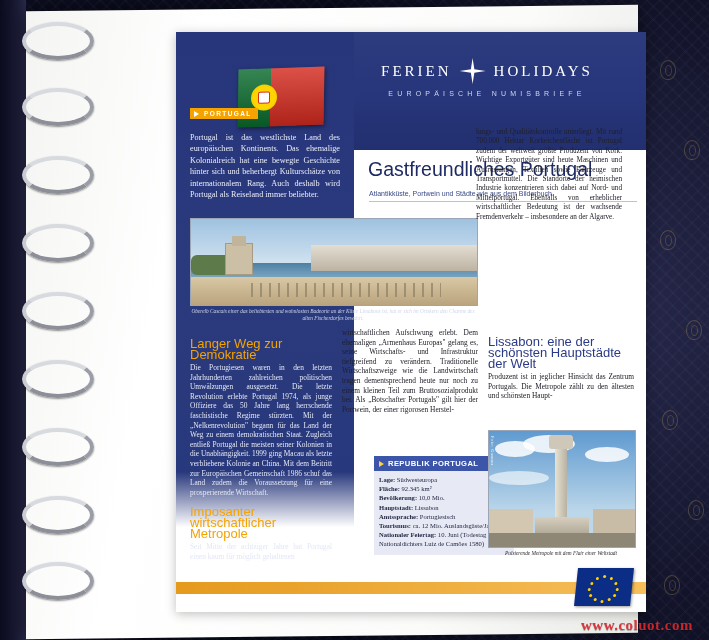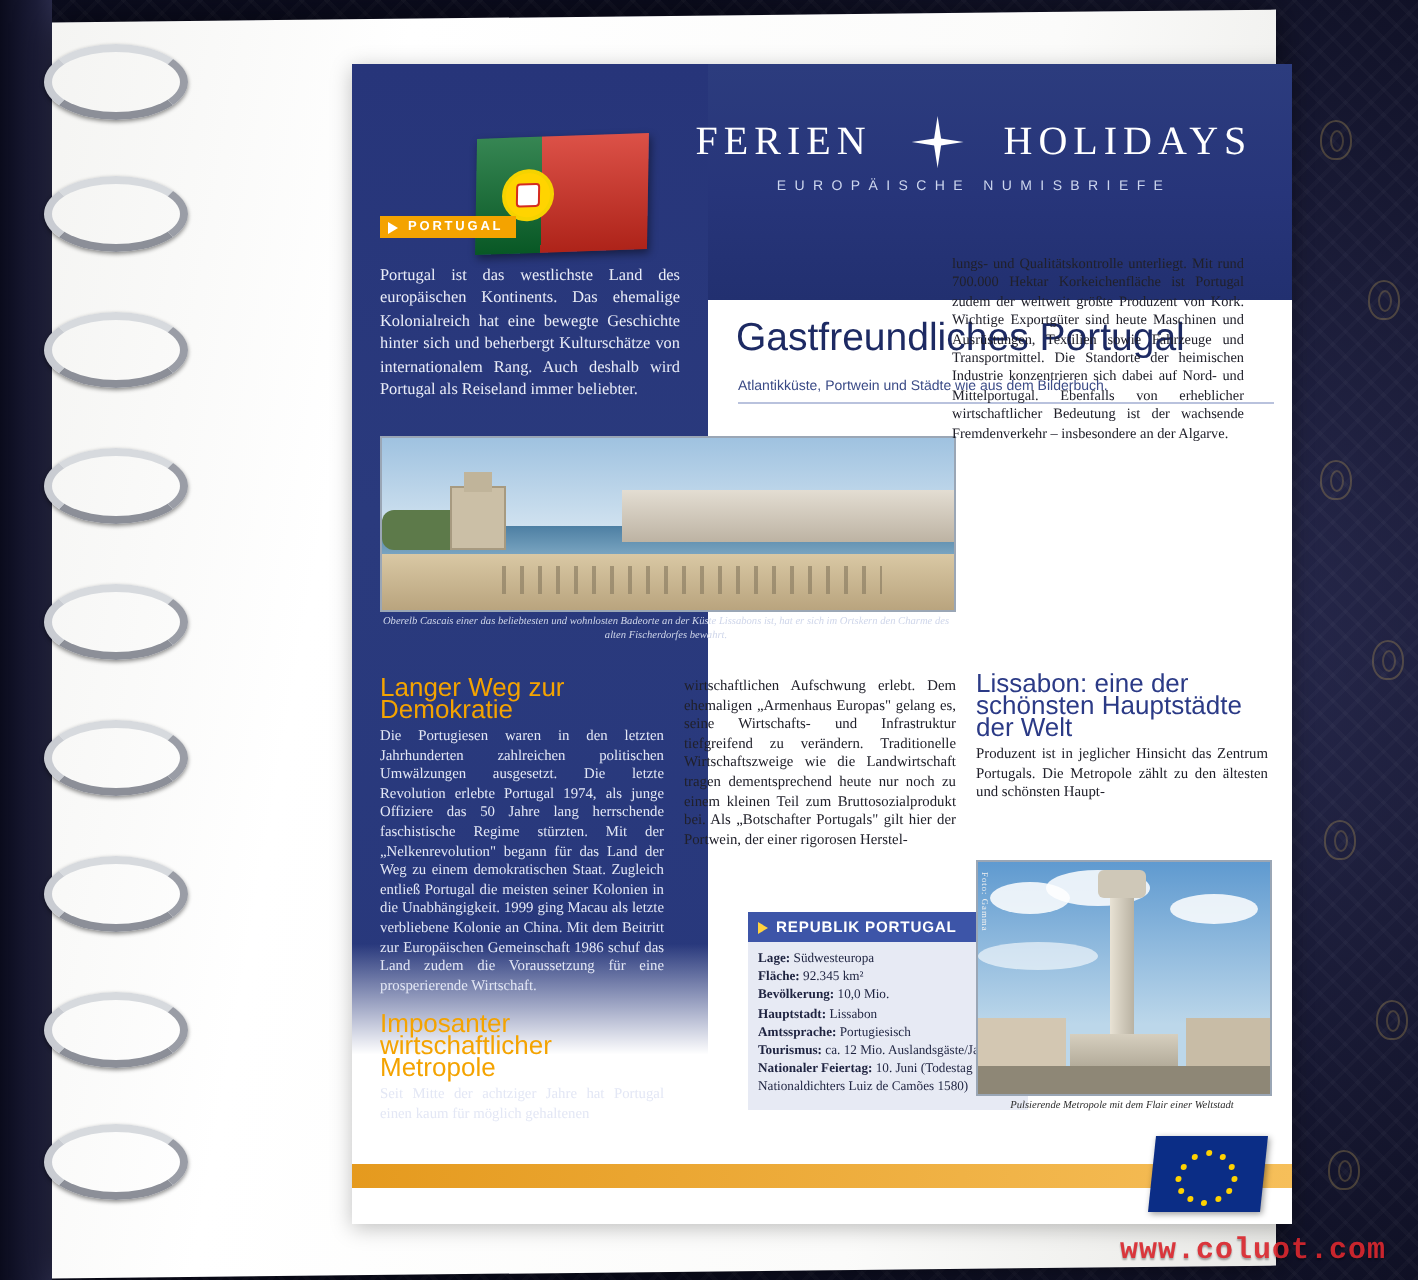--- a/index.html
+++ b/index.html
@@ -97,22 +97,22 @@
     font-family:"Liberation Sans",sans-serif;font-size:6.5px;letter-spacing:1.4px;
     padding:2px 6px 2px 14px;font-weight:bold;
   }
   .country-tab:before{
     content:"";position:absolute;left:4px;top:3px;width:0;height:0;
     border-left:5px solid #ffffff;border-top:3px solid transparent;border-bottom:3px solid transparent;
   }
 
   .masthead{position:absolute;left:170px;top:26px;width:282px;text-align:center;color:#fff;}
   .masthead .mt-line{
-    display:flex;align-items:center;justify-content:center;gap:20px;
-    font-family:"Liberation Serif",serif;font-size:20px;letter-spacing:3px;
+    display:flex;align-items:center;justify-content:center;gap:8px;
+    font-family:"Liberation Serif",serif;font-size:15px;letter-spacing:3px;
   }
   .compass{position:relative;width:26px;height:26px;flex:0 0 26px;}
   .compass:before,.compass:after{
     content:"";position:absolute;left:50%;top:50%;transform:translate(-50%,-50%);
     width:26px;height:4px;background:#fff;clip-path:polygon(0 50%,50% 0,100% 50%,50% 100%);
   }
   .compass:after{width:4px;height:26px;}
   .mt-sub{
     margin-top:6px;font-family:"Liberation Sans",sans-serif;
     font-size:7px;letter-spacing:4.2px;color:#cdd6ee;
@@ -150,21 +150,21 @@
   .pm-green{position:absolute;left:0;top:36px;width:40px;height:20px;background:#5d7a4a;border-radius:6px;}
   .pm-people{position:absolute;left:60px;top:64px;width:190px;height:14px;
     background:repeating-linear-gradient(90deg,#8d7f64 0 2px,transparent 2px 9px);opacity:.7;}
   .photo-cap{
     position:absolute;left:14px;top:276px;width:286px;text-align:center;
     color:#cfd6ea;font-size:5.3px;line-height:7.4px;font-style:italic;
   }
 
   
   .col-a{position:absolute;left:14px;top:306px;width:142px;color:#dfe4f3;}
-  .col-b{position:absolute;left:166px;top:306px;width:136px;color:#1c1c1c;}
+  .col-b{position:absolute;left:166px;top:296px;width:136px;color:#1c1c1c;}
   .col-c{position:absolute;left:312px;top:186px;width:146px;color:#1c1c1c;}
   .sec-title{
     font-family:"Liberation Sans",sans-serif;font-weight:normal;
     font-size:13px;line-height:11px;color:#f4a300;margin-bottom:3px;
   }
   .sec-title.blue{color:#2b3a86;}
   .body-s{font-size:7.4px;line-height:9.6px;text-align:justify;font-family:"Liberation Serif",serif;}
   .col-b .body-s,.col-c .body-s{color:#20202a;}
   .col-a .body-s{color:#e3e7f5;}
   .gap{height:9px;}
@@ -220,21 +220,21 @@
 
   
   .page-strip{
     position:absolute;left:150px;bottom:8px;width:470px;height:28px;
     background:linear-gradient(90deg,#caa24a,#e8c97f 60%,#b99440);
     opacity:.0;
   }
 
   .watermark{
     position:absolute;right:16px;bottom:6px;
-    font-family:Liberation Mono, monospace;font-size:15px;font-weight:bold;
+    font-family:Liberation Serif, serif;font-size:15px;font-weight:bold;
     color:#d9272e;letter-spacing:.5px;text-shadow:0 1px 1px rgba(0,0,0,.35);
     opacity:.92;
   }
 </style>
 </head>
 <body>
 
 <div id="stage">
 
   <div class="bg-album"></div>

